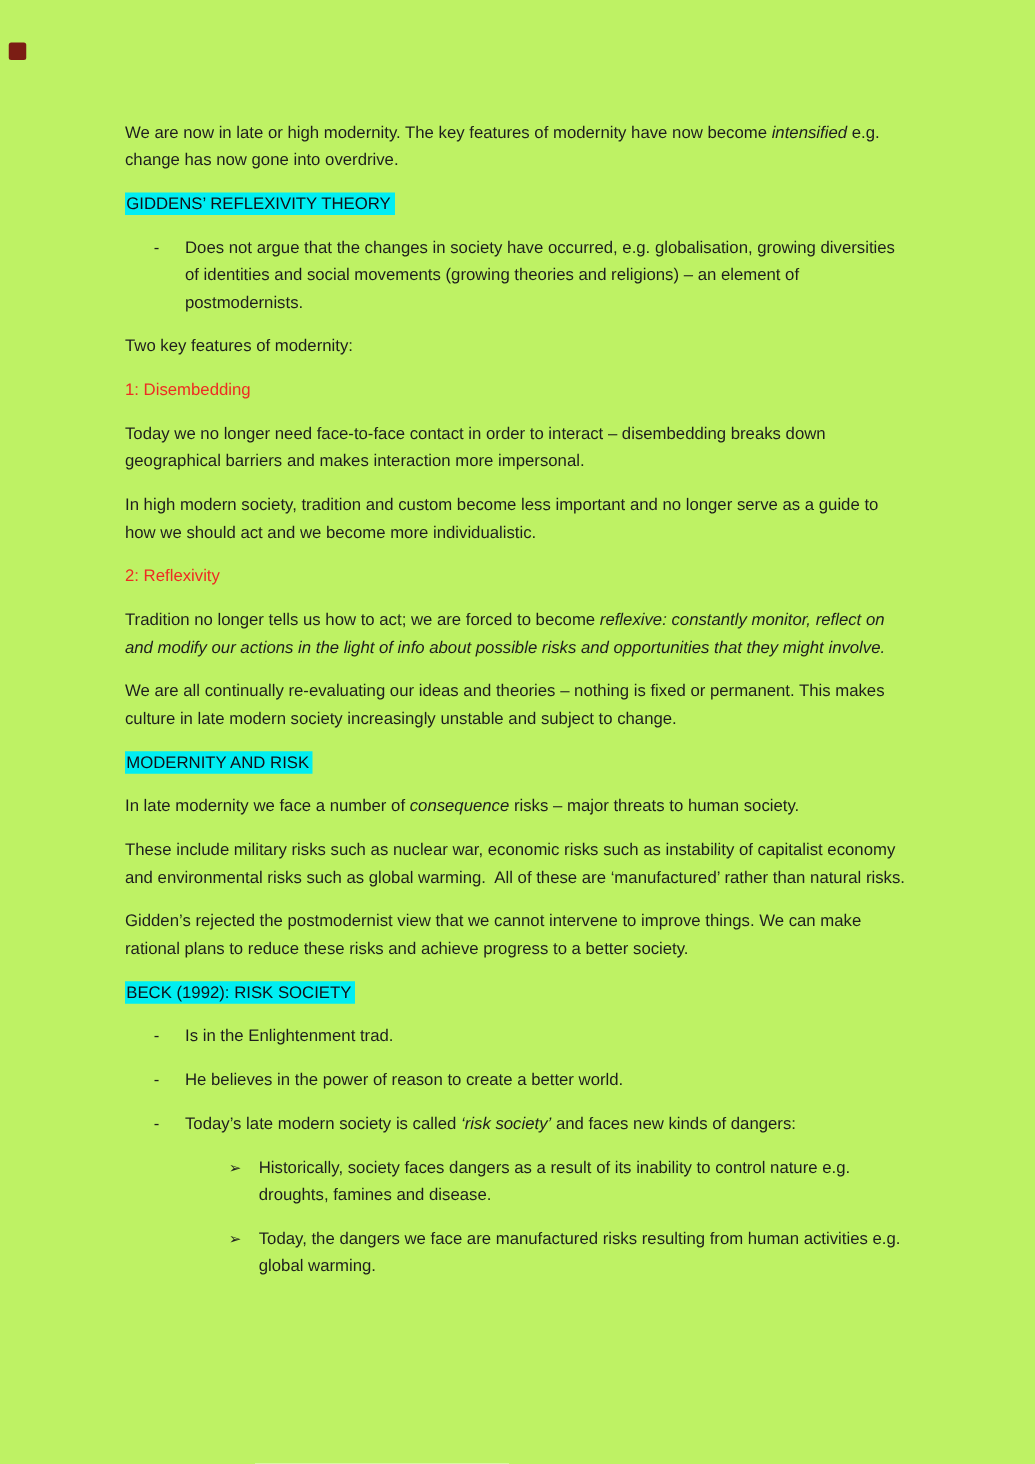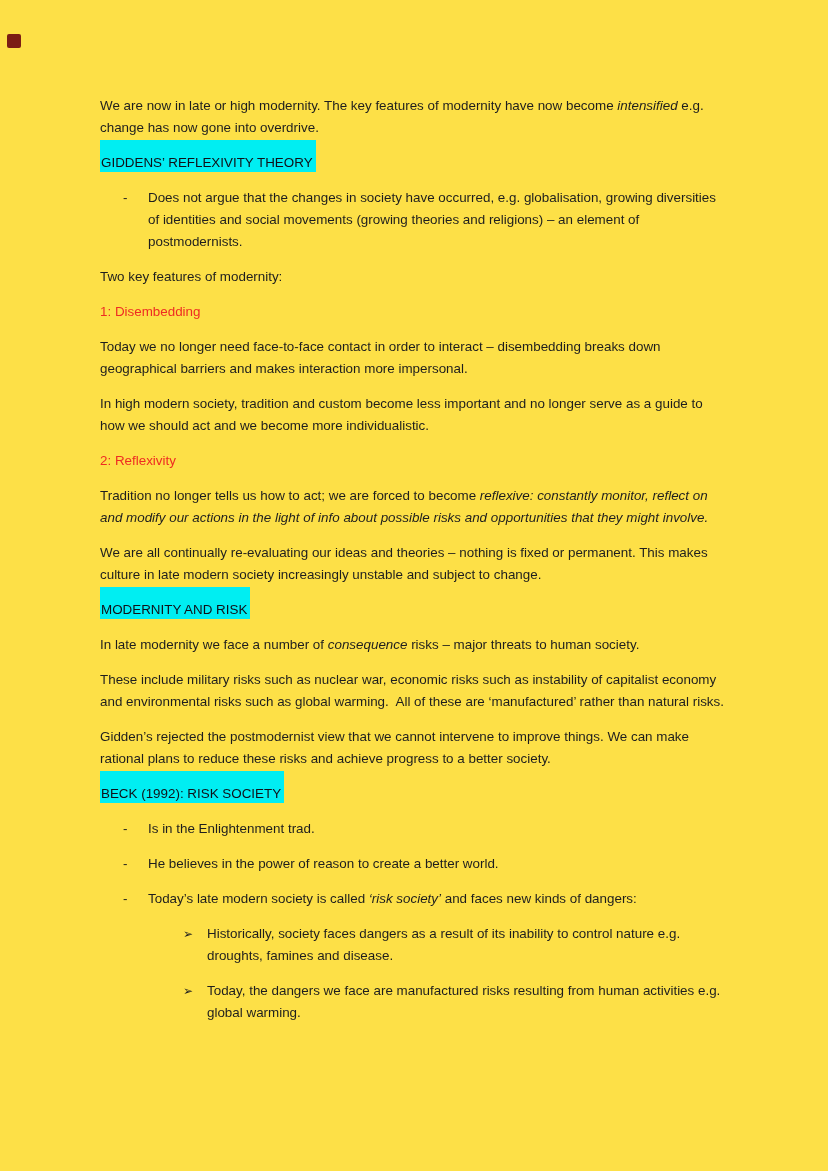--- a/index.html
+++ b/index.html
@@ -1,20 +1,20 @@
 <!DOCTYPE html>
 <html style="--body-color: #1e1e1e; --red-color: #ee2c23; --hl-color: #00eef2; --corner-color: #7b1d14;"><head>
 <meta charset="utf-8">
 <style>
   html, body { margin: 0; padding: 0; background: #ffffff; }
   .page {
     position: relative;
     width: 828px;
     height: 1171px;
-    background: #fde047;
+    background: #bef264;
     overflow: hidden;
     font-family: "Liberation Sans", sans-serif;
   }
   .corner-marker {
     position: absolute;
     left: 7px;
     top: 34px;
     width: 14px;
     height: 14px;
     border-radius: 2px;
@@ -29,21 +29,21 @@
     line-height: 22px;
     color: var(--body-color, #1e1e1e);
     white-space: pre-wrap;
     text-align: left;
   }
   .para { margin: 0 0 13px 0; }
   .red-heading { color: var(--red-color, #ee2c23); }
   .hl {
     background: var(--hl-color, #00eef2);
     color: #101018;
-    padding: 15px 3px 2px 1px;
+    padding: 1px 3px 2px 1px;
   }
   .bullet, .sub { display: flex; margin: 0 0 13px 0; }
   .bullet .marker { flex: 0 0 auto; margin-left: 23px; width: 25px; }
   .sub .marker { flex: 0 0 auto; margin-left: 83px; width: 24px; font-size: 12px; }
   .btext { flex: 1 1 auto; }
   i { font-style: italic; }
 </style>
 </head>
 <body>
 

